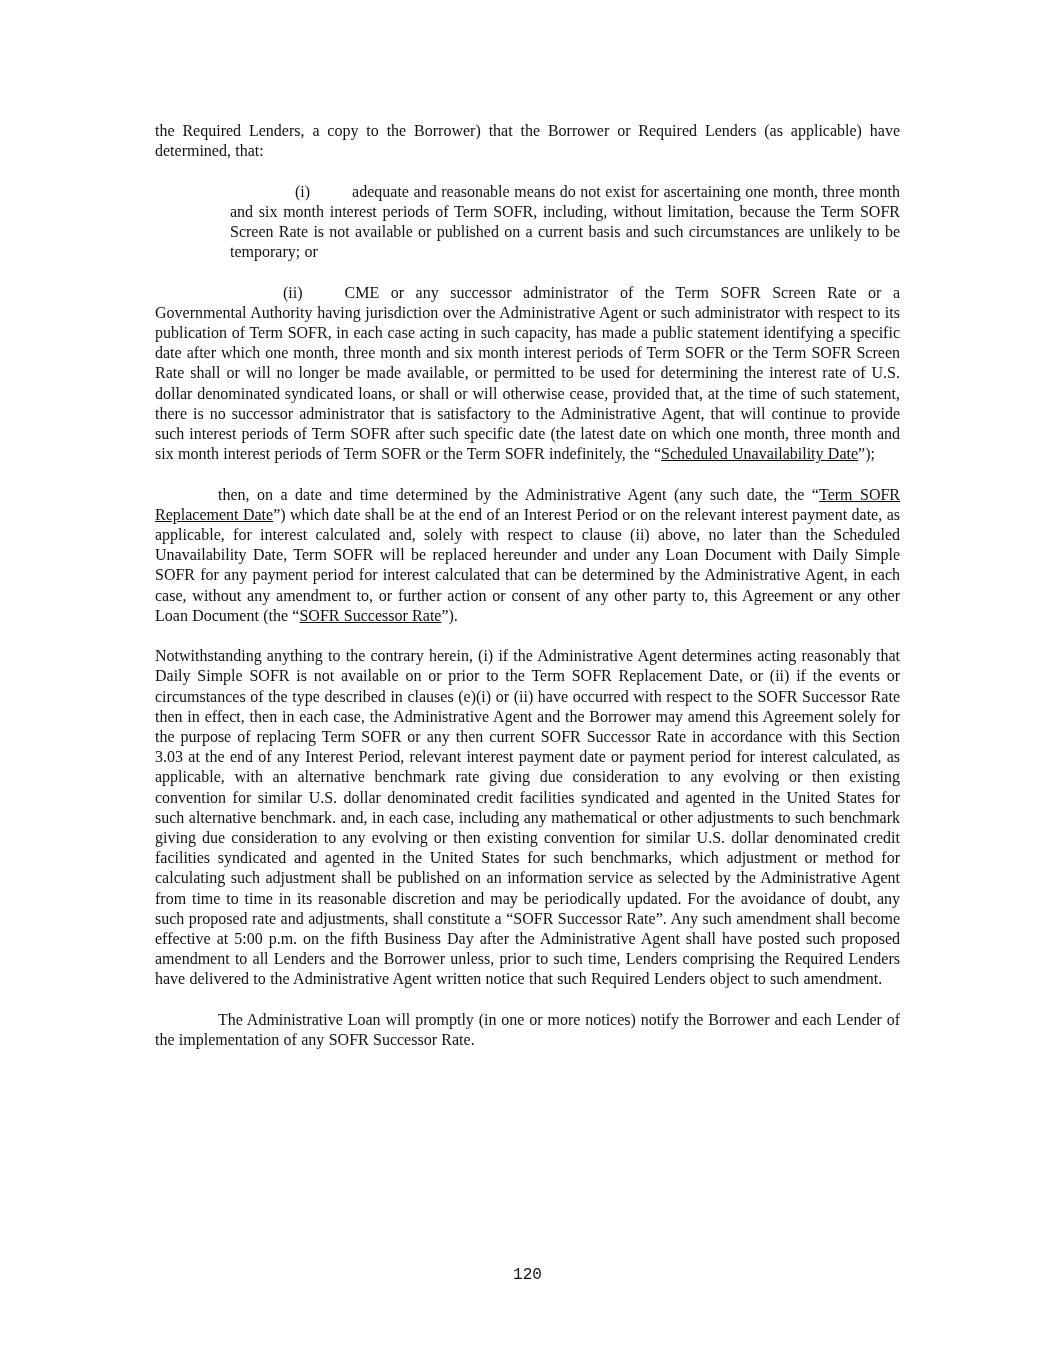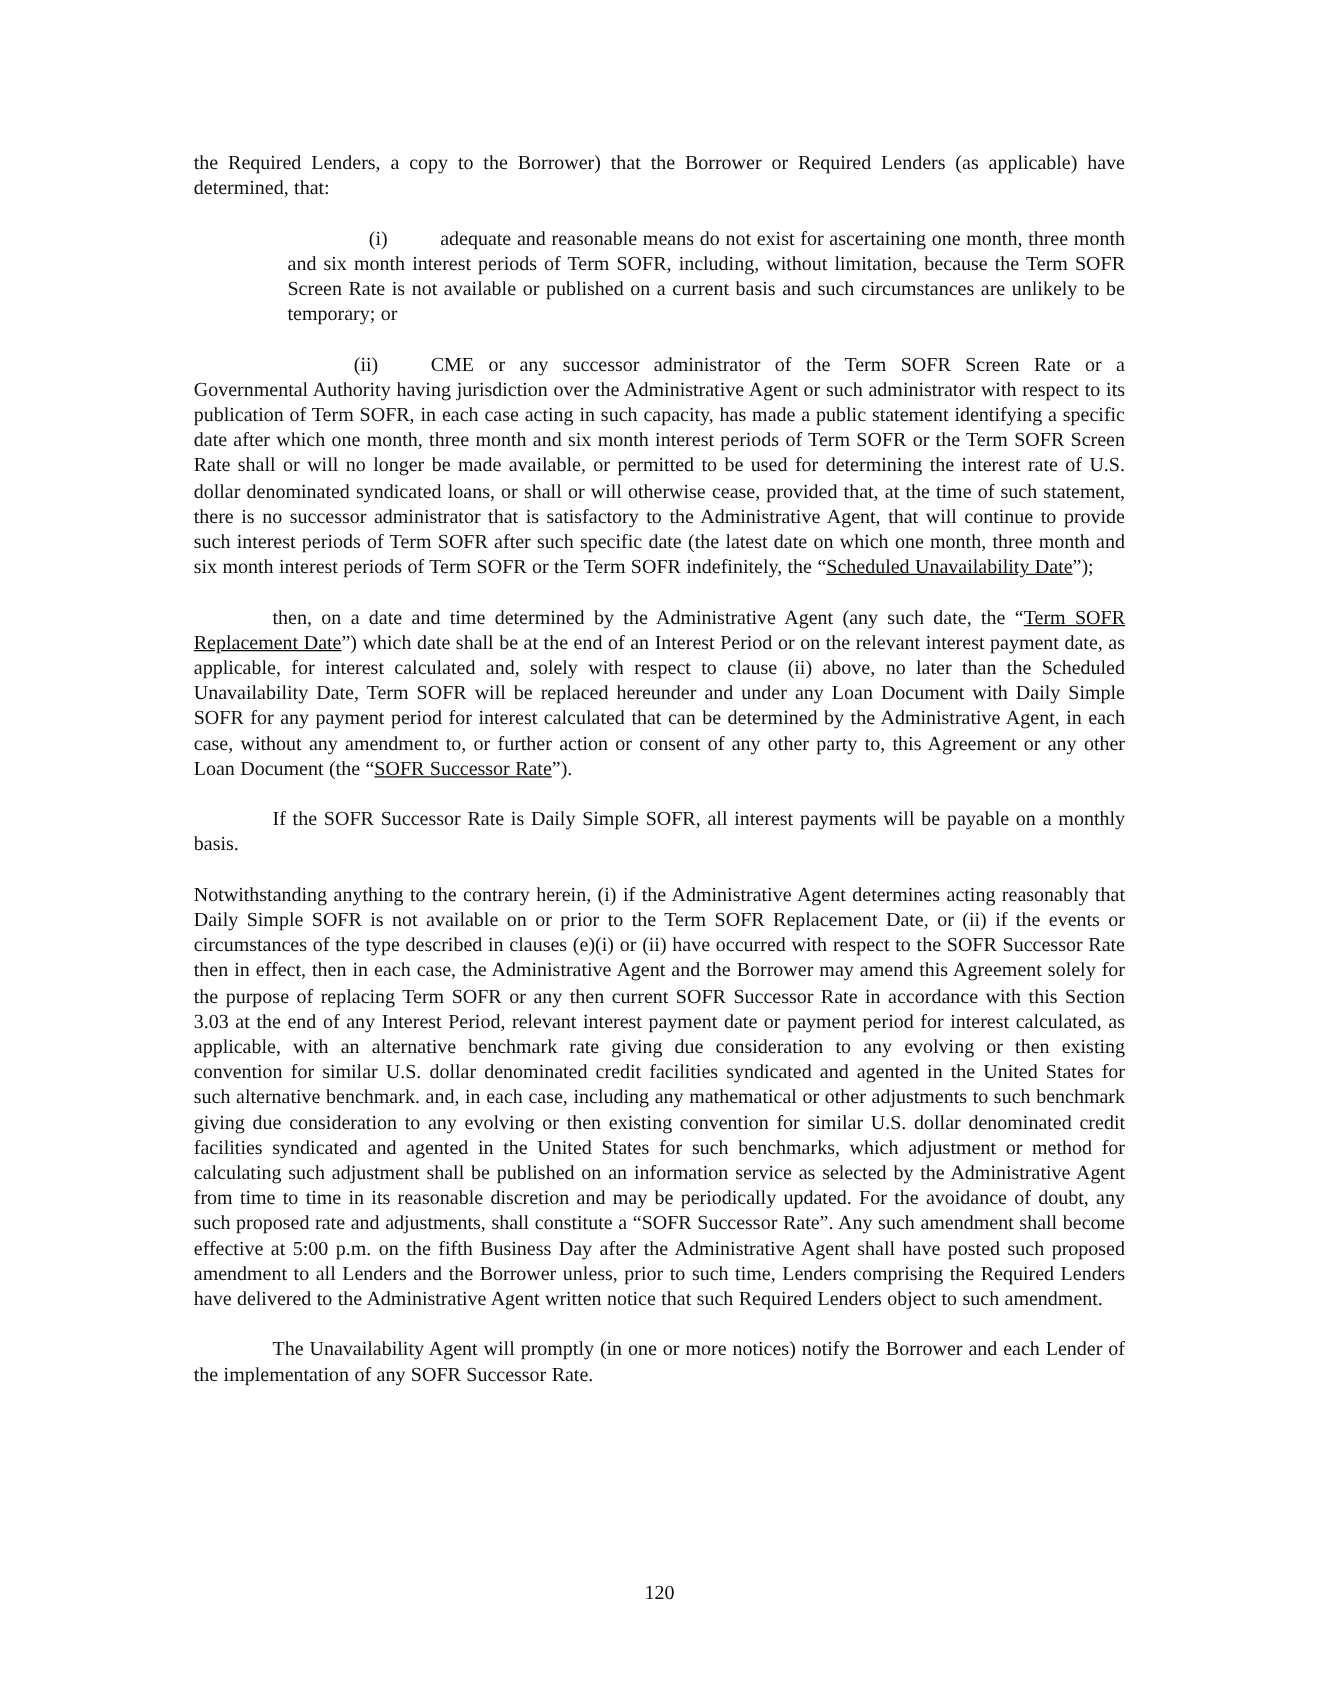--- a/index.html
+++ b/index.html
@@ -42,31 +42,31 @@
   .u { text-decoration: underline; margin-top: 36px; }
   .i { font-style: italic; }
   .page-footer {
     position: absolute;
     left: 0;
     top: 1265px;
     width: 100%;
     text-align: center;
     font-size: 16px;
     line-height: 20.2px;
+    font-family: Liberation Mono, monospace;
   }
 </style>
 </head>
 <body>
 
 <div class="page">
   <div class="doc-body">
       <p class="plain"><span>the Required Lenders, a copy to the Borrower) that the Borrower or Required Lenders (as applicable) have determined, that:</span></p>
       <p class="clause-i"><span>(i)</span><span class="tab"></span><span>adequate and reasonable means do not exist for ascertaining one month, three month and six month interest periods of Term SOFR, including, without limitation, because the Term SOFR Screen Rate is not available or published on a current basis and such circumstances are unlikely to be temporary; or</span></p>
       <p class="clause-ii"><span>(ii)</span><span class="tab"></span><span>CME or any successor administrator of the Term SOFR Screen Rate or a Governmental Authority having jurisdiction over the Administrative Agent or such administrator with respect to its publication of Term SOFR, in each case acting in such capacity, has made a public statement identifying a specific date after which one month, three month and six month interest periods of Term SOFR or the Term SOFR Screen Rate shall or will no longer be made available, or permitted to be used for determining the interest rate of U.S. dollar denominated syndicated loans, or shall or will otherwise cease, provided that, at the time of such statement, there is no successor administrator that is satisfactory to the Administrative Agent, that will continue to provide such interest periods of Term SOFR after such specific date (the latest date on which one month, three month and six month interest periods of Term SOFR or the Term SOFR indefinitely, the “</span><span class="u">Scheduled Unavailability Date</span><span>”);</span></p>
       <p class="indent"><span>then, on a date and time determined by the Administrative Agent (any such date, the “</span><span class="u">Term SOFR Replacement Date</span><span>”) which date shall be at the end of an Interest Period or on the relevant interest payment date, as applicable, for interest calculated and, solely with respect to clause (ii) above, no later than the Scheduled Unavailability Date, Term SOFR will be replaced hereunder and under any Loan Document with Daily Simple SOFR for any payment period for interest calculated that can be determined by the Administrative Agent, in each case, without any amendment to, or further action or consent of any other party to, this Agreement or any other Loan Document (the “</span><span class="u">SOFR Successor Rate</span><span>”).</span></p>
-      <p class="indent"><span>If the SOFR Successor Rate is Daily Simple SOFR, all interest payments will be payable on a monthly basis.</span></p>
       <p class="plain"><span>Notwithstanding anything to the contrary herein, (i) if the Administrative Agent determines acting reasonably that Daily Simple SOFR is not available on or prior to the Term SOFR Replacement Date, or (ii) if the events or circumstances of the type described in clauses (e)(i) or (ii) have occurred with respect to the SOFR Successor Rate then in effect, then in each case, the Administrative Agent and the Borrower may amend this Agreement solely for the purpose of replacing Term SOFR or any then current SOFR Successor Rate in accordance with this Section 3.03 at the end of any Interest Period, relevant interest payment date or payment period for interest calculated, as applicable, with an alternative benchmark rate giving due consideration to any evolving or then existing convention for similar U.S. dollar denominated credit facilities syndicated and agented in the United States for such alternative benchmark. and, in each case, including any mathematical or other adjustments to such benchmark giving due consideration to any evolving or then existing convention for similar U.S. dollar denominated credit facilities syndicated and agented in the United States for such benchmarks, which adjustment or method for calculating such adjustment shall be published on an information service as selected by the Administrative Agent from time to time in its reasonable discretion and may be periodically updated. For the avoidance of doubt, any such proposed rate and adjustments, shall constitute a “SOFR Successor Rate”. Any such amendment shall become effective at 5:00 p.m. on the fifth Business Day after the Administrative Agent shall have posted such proposed amendment to all Lenders and the Borrower unless, prior to such time, Lenders comprising the Required Lenders have delivered to the Administrative Agent written notice that such Required Lenders object to such amendment.</span></p>
-      <p class="indent"><span>The Unavailability Agent will promptly (in one or more notices) notify the Borrower and each Lender of the implementation of any SOFR Successor Rate.</span></p>
+      <p class="indent"><span>The Administrative Loan will promptly (in one or more notices) notify the Borrower and each Lender of the implementation of any SOFR Successor Rate.</span></p>
     </div>
   <div class="page-footer">
     <span>120</span>
   </div>
 </div>
 
 </body></html>

